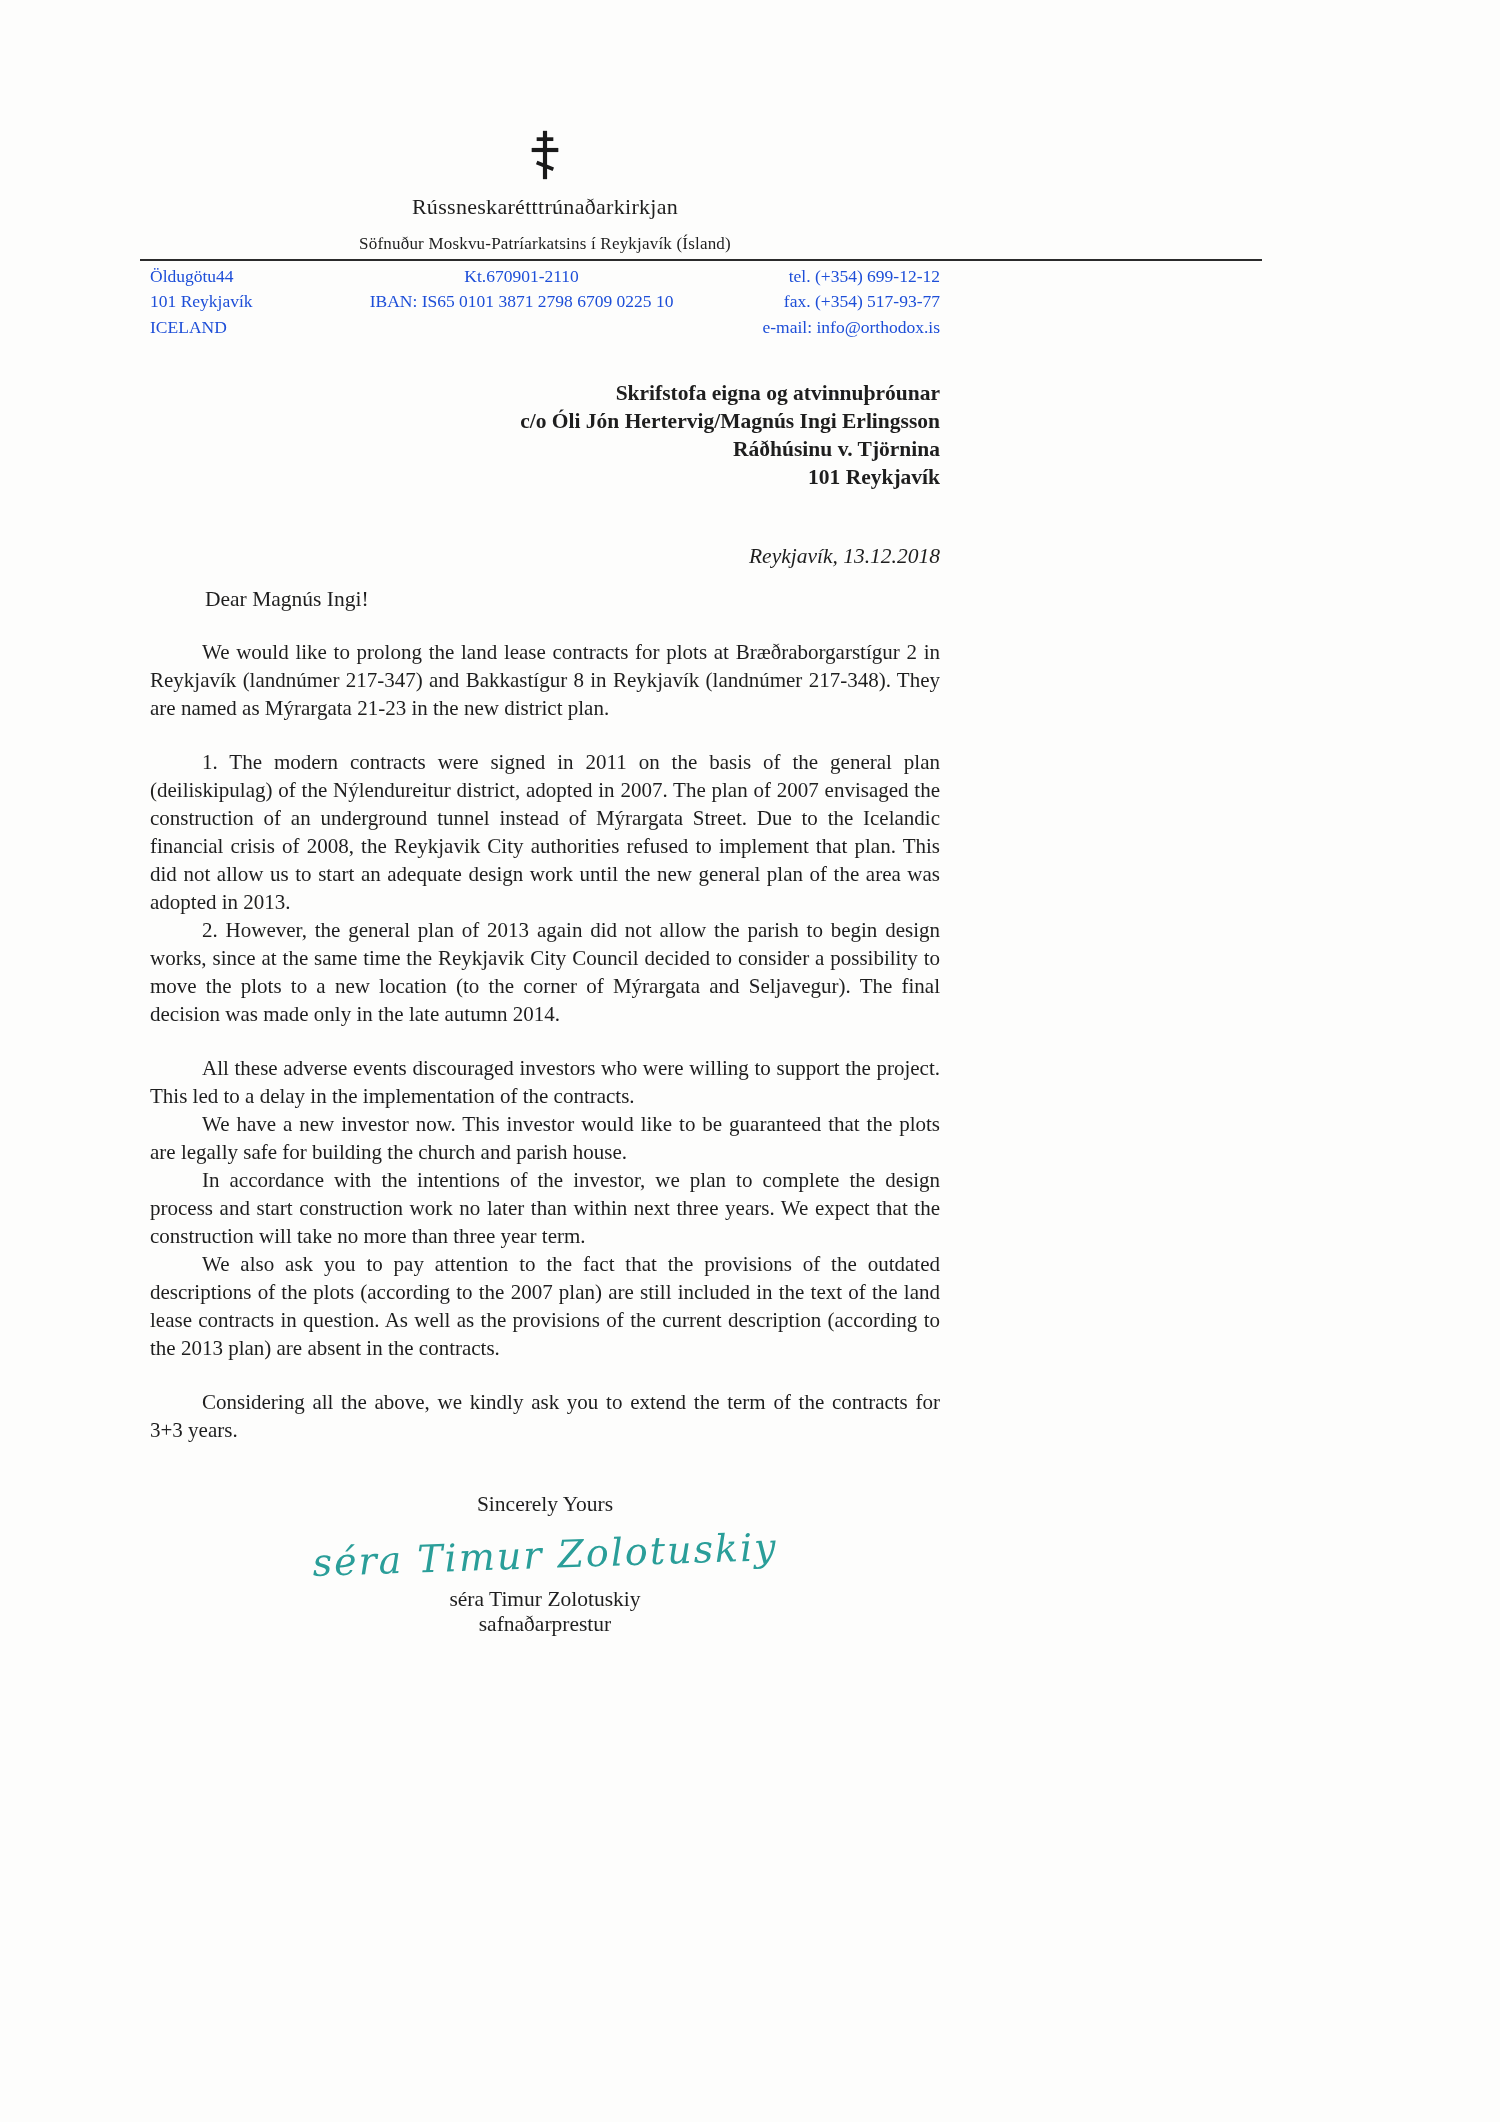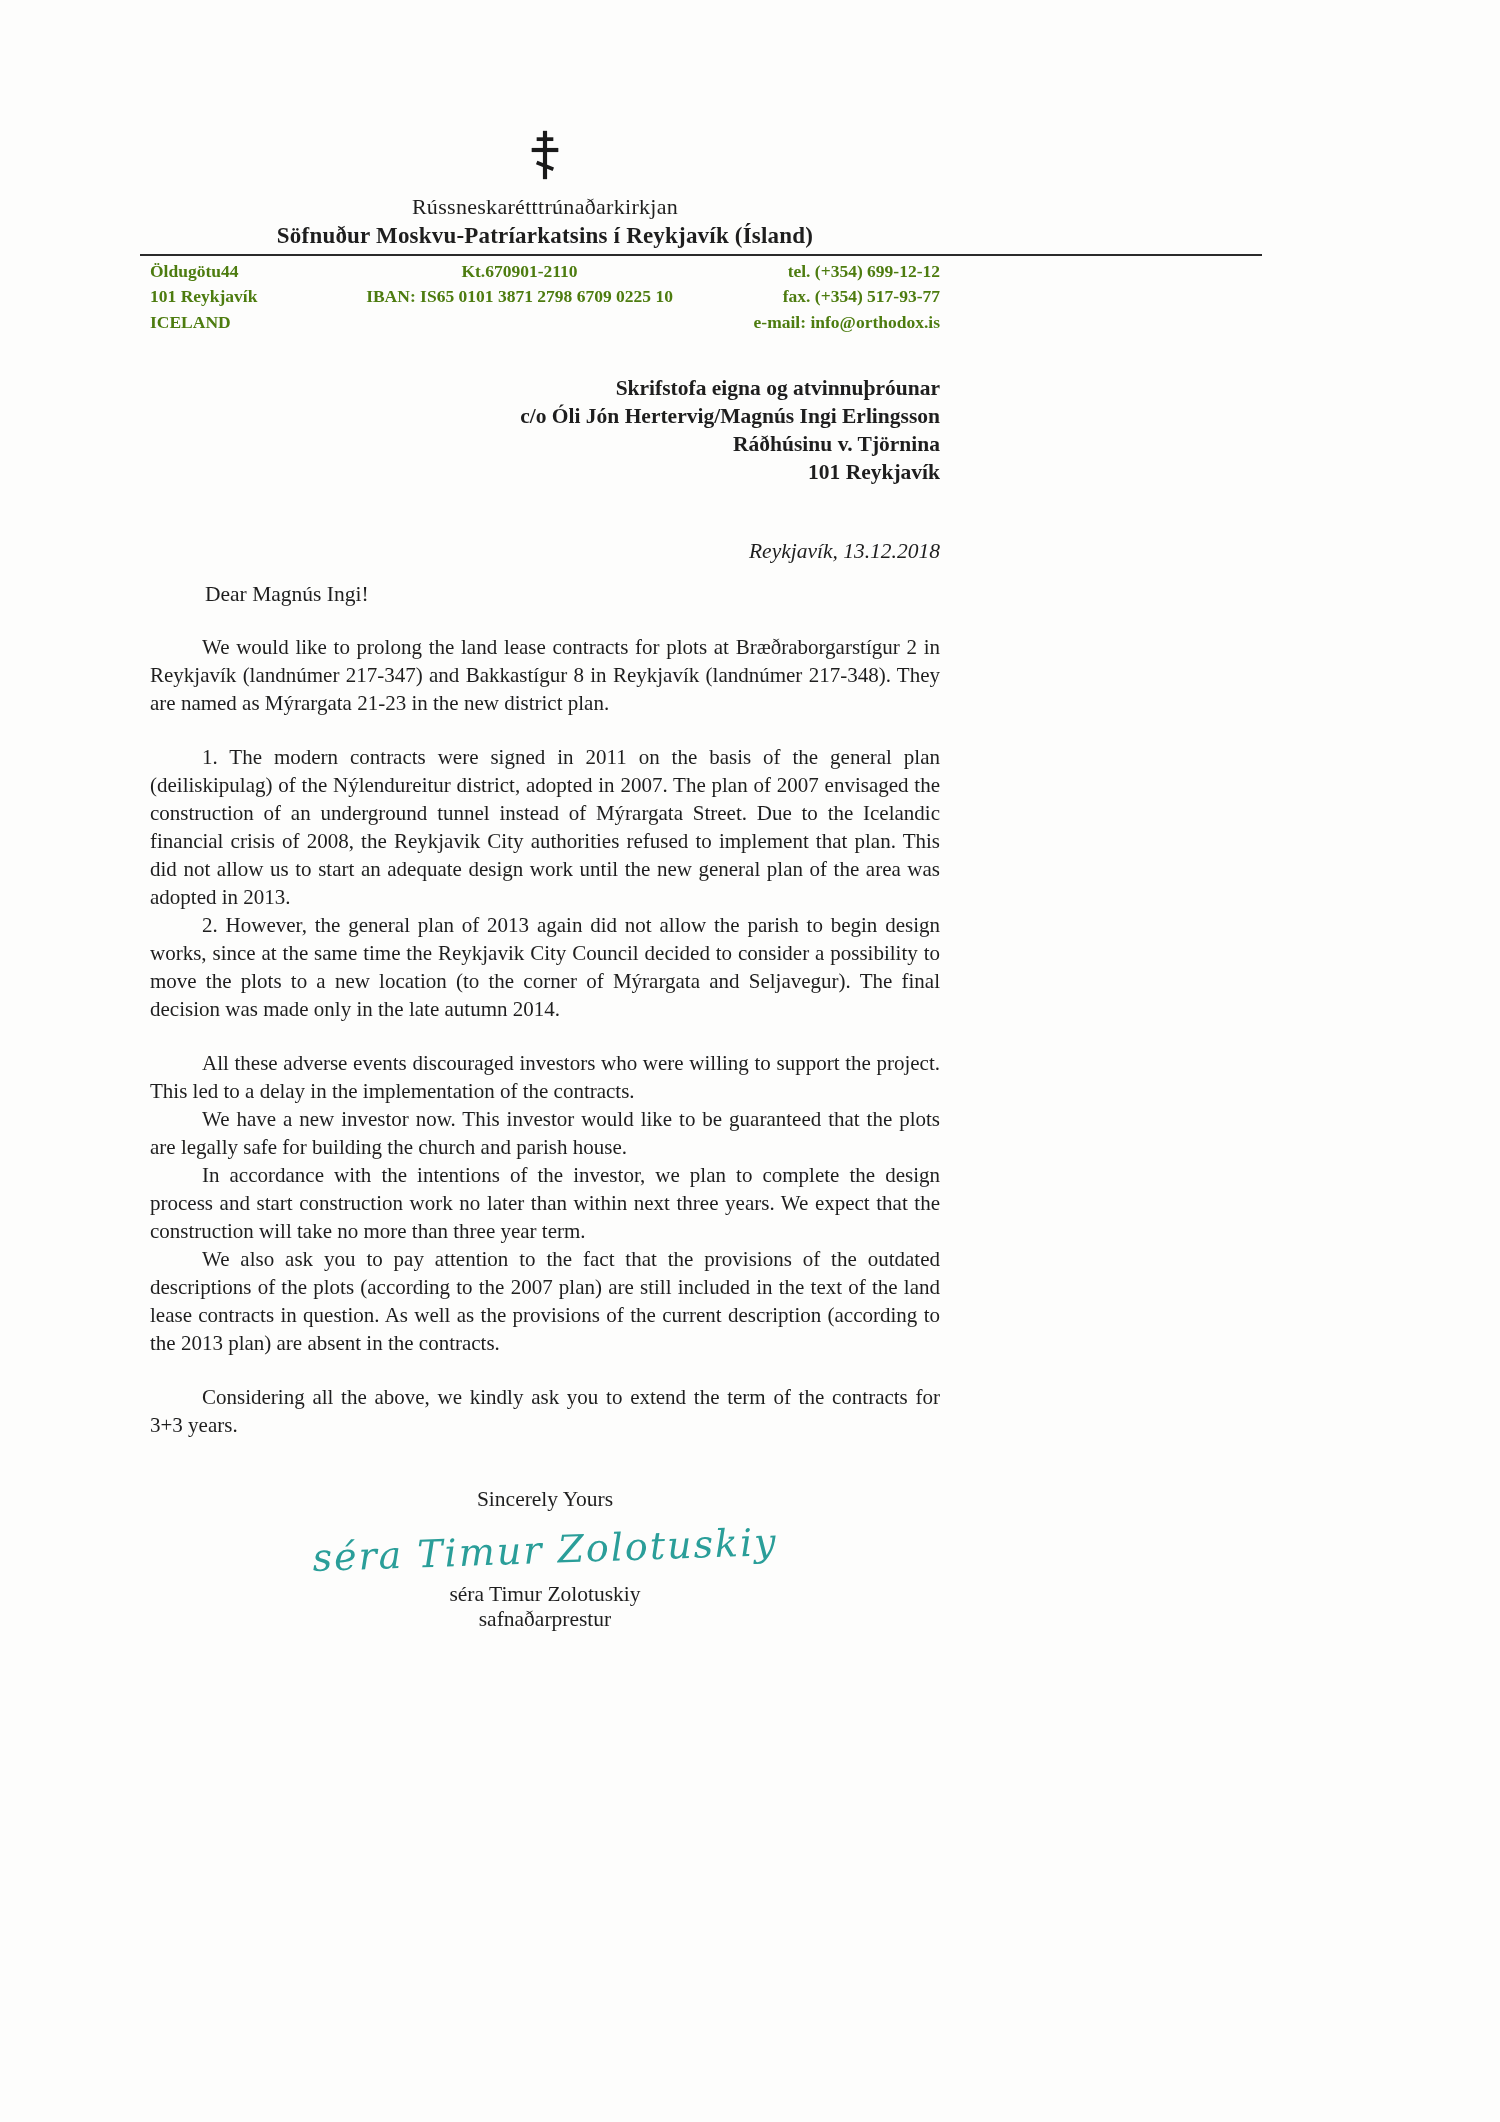--- a/index.html
+++ b/index.html
@@ -24,37 +24,36 @@
 
   
   .letterhead { text-align: center; padding-top: 130px; }
   .cross-wrap { display: inline-block; height: 50px; }
   .org-name {
     font-size: 22px;
     margin-top: 10px;
     letter-spacing: 0.3px;
   }
   .org-subtitle {
-    font-size: 23px;
-    font-weight: bold;
-    margin-top: 3px;
+    font-size: 17px;
+    font-weight: normal;
+    margin-top: 14px;
     letter-spacing: 0.2px;
   }
   .header-rule {
     width: 1122px;
     margin: 5px 0 3px -10px;
     border-top: 2.5px solid #2b2b2b;
   }
   .contact-row {
     display: flex;
     justify-content: space-between;
     font-size: 17.5px;
     line-height: 1.45;
-    color: #4d7c0f;
-    font-weight: bold;
+    color: #1d4ed8;
   }
   .contact-col.center { text-align: center; margin-left: 28px; }
   .contact-col.right  { text-align: right; }
 
   
   .recipient {
     margin-top: 40px;
     margin-left: 55px;
     font-weight: bold;
     font-size: 21.5px;

